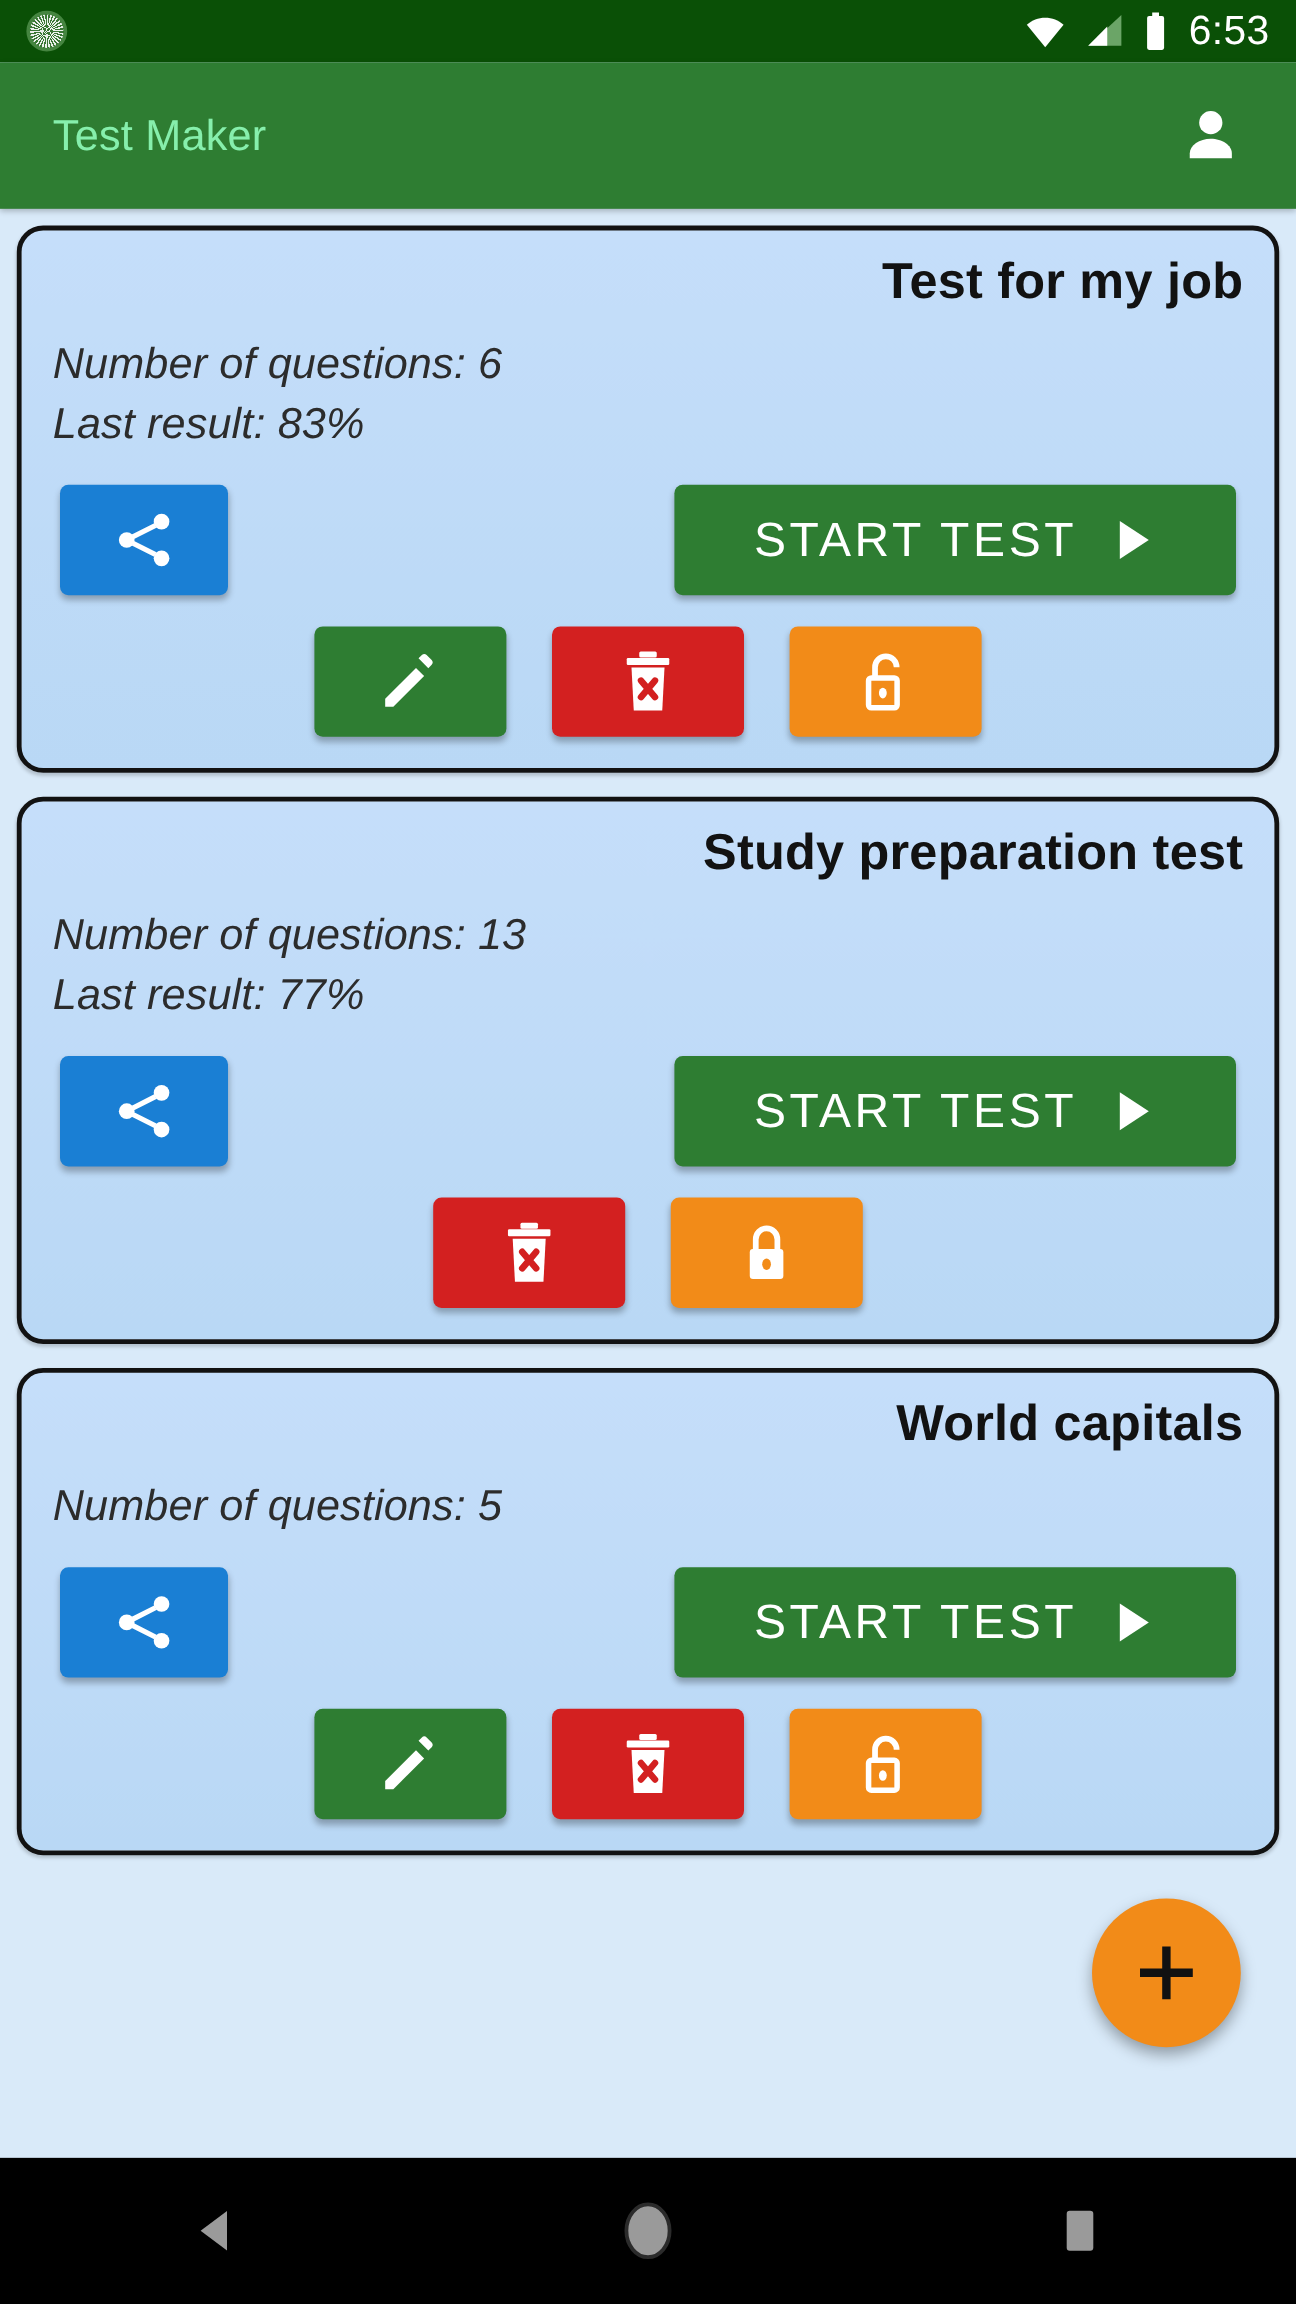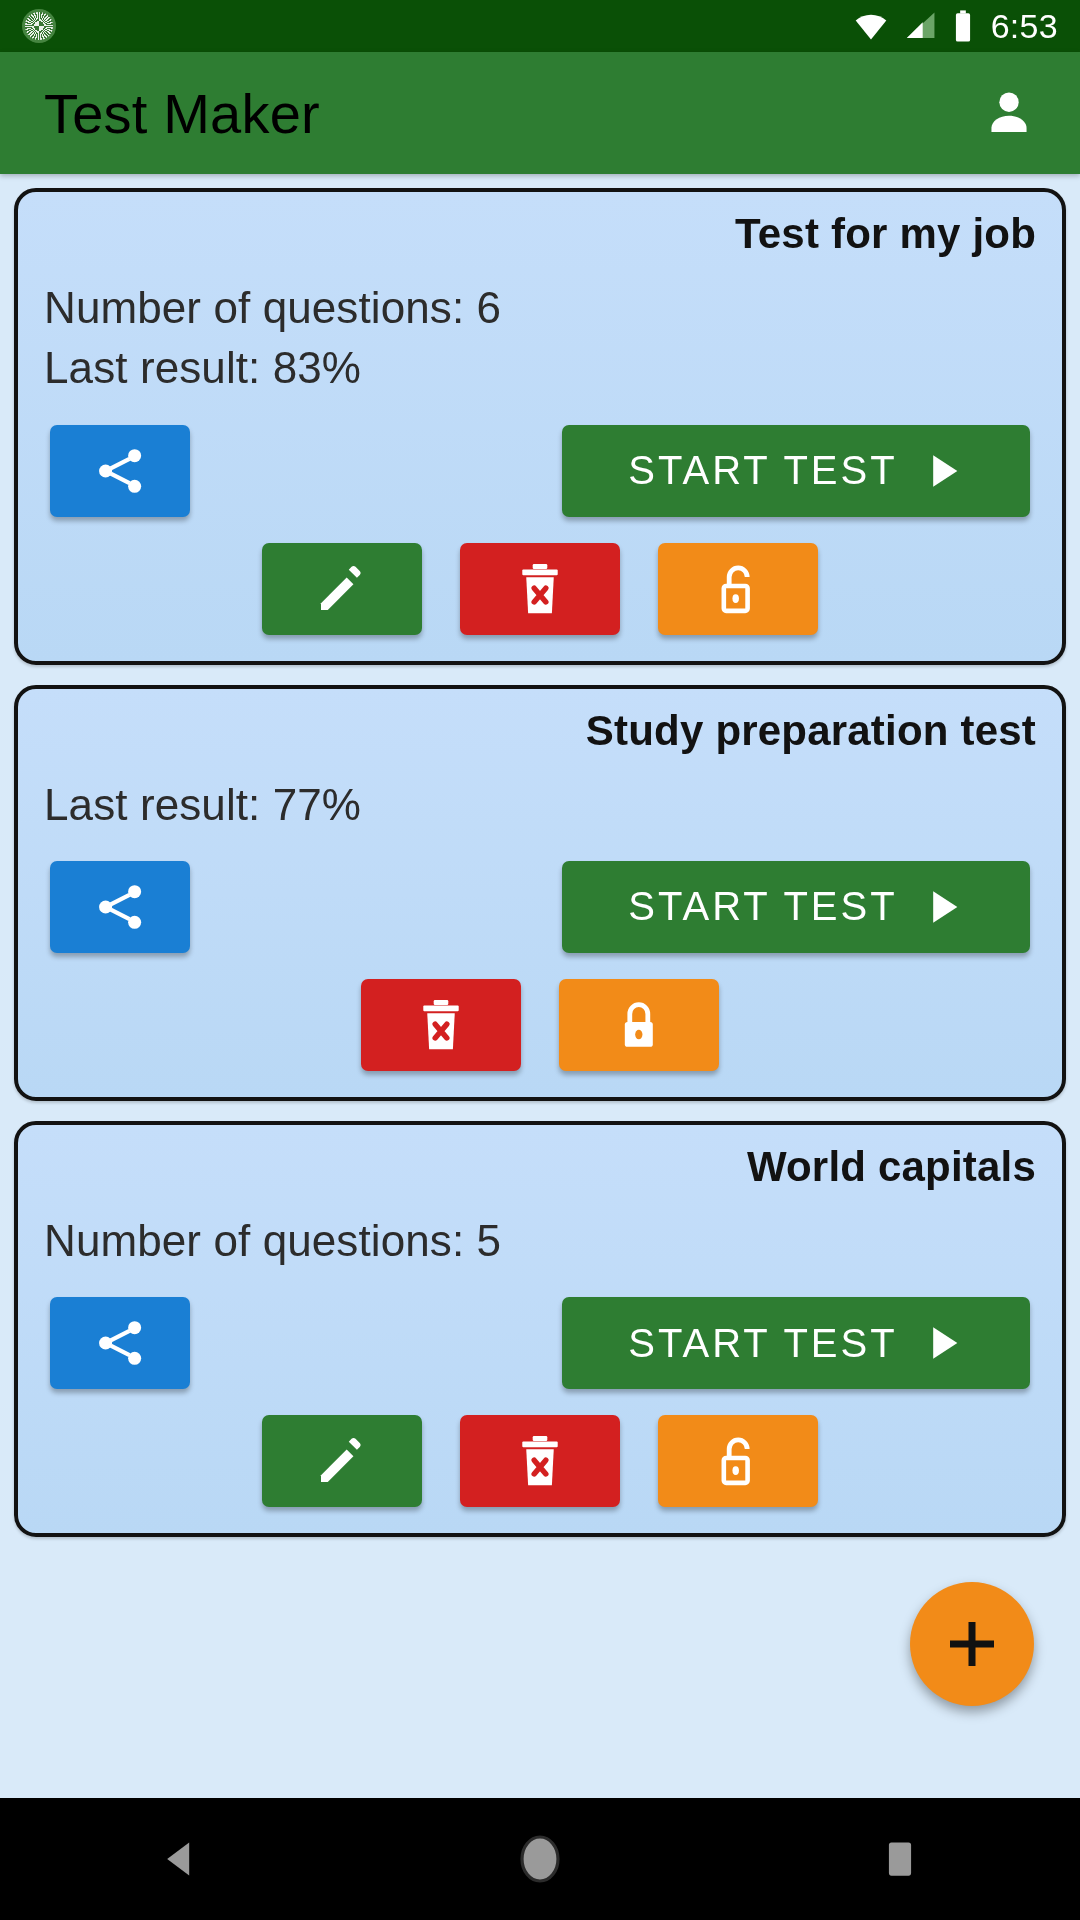--- a/index.html
+++ b/index.html
@@ -40,21 +40,21 @@
   
   .app-bar {
     height: 122px; flex: 0 0 122px;
     background: #2e7d32;
     display: flex; align-items: center;
     padding: 0 44px 0 44px;
     box-shadow: 0 2px 5px rgba(0,0,0,.25);
     position: relative; z-index: 5;
   }
   .app-title {
-    color: #000000; font-size: 56px; font-weight: 400;
+    color: #86efac; font-size: 36px; font-weight: 400;
     letter-spacing: .2px;
   }
   .app-bar-spacer { flex: 1 1 auto; }
   .account-icon { width: 54px; height: 54px; display:block; }
 
   
   .content {
     flex: 1 1 auto;
     background: #d9eaf9;
     padding: 14px 14px 0 14px;
@@ -71,22 +71,23 @@
     padding: 18px 26px 26px 26px;
     box-shadow: 0 2px 3px rgba(0,0,0,.18);
   }
   .card-title {
     text-align: right;
     font-size: 42px; font-weight: bold; color: #121212;
     letter-spacing: .2px;
     margin-bottom: 22px;
   }
   .card-line {
-    font-size: 44px; color: #2c2c2c; line-height: 1.28;
+    font-size: 36px; color: #2c2c2c; line-height: 1.28;
     letter-spacing: .1px;
+    font-style: italic;
   }
   .card-line + .card-line { margin-top: 4px; }
 
   .row-primary {
     display: flex; align-items: center;
     margin-top: 28px;
     padding: 0 6px;
   }
   .row-secondary {
     display: flex; align-items: center; justify-content: center;
@@ -231,20 +232,21 @@
           <path fill="none" stroke="#ffffff" stroke-width="2.5" d="M7.4 12.6 L7.4 7.8 C7.4 5.1 9.5 3 12.1 3 C14.7 3 16.8 5.1 16.8 7.8"></path>
           <rect x="4.6" y="12.4" width="12.4" height="13" rx="1.2" fill="none" stroke="#ffffff" stroke-width="2.4"></rect>
           <ellipse cx="10.8" cy="19" rx="1.7" ry="2.3" fill="#ffffff"></ellipse>
         </svg>
       </button>
     </div>
   </div>
 
   <div class="test-card">
     <div class="card-title">Study preparation test</div>
+    <div class="card-line">Number of questions: 13</div>
     <div class="card-line">Last result:  77%</div>
 
     <div class="row-primary">
       <button class="btn btn-share">
         <svg class="icon-share" viewBox="0 0 24 24">
           <circle cx="18.5" cy="5.2" r="2.9" fill="#ffffff"></circle>
           <circle cx="18.5" cy="18.8" r="2.9" fill="#ffffff"></circle>
           <circle cx="5.6" cy="12" r="2.9" fill="#ffffff"></circle>
           <path stroke="#ffffff" stroke-width="1.9" fill="none" d="M16.2 6.6 L7.9 10.8 M7.9 13.2 L16.2 17.4"></path>
         </svg>

